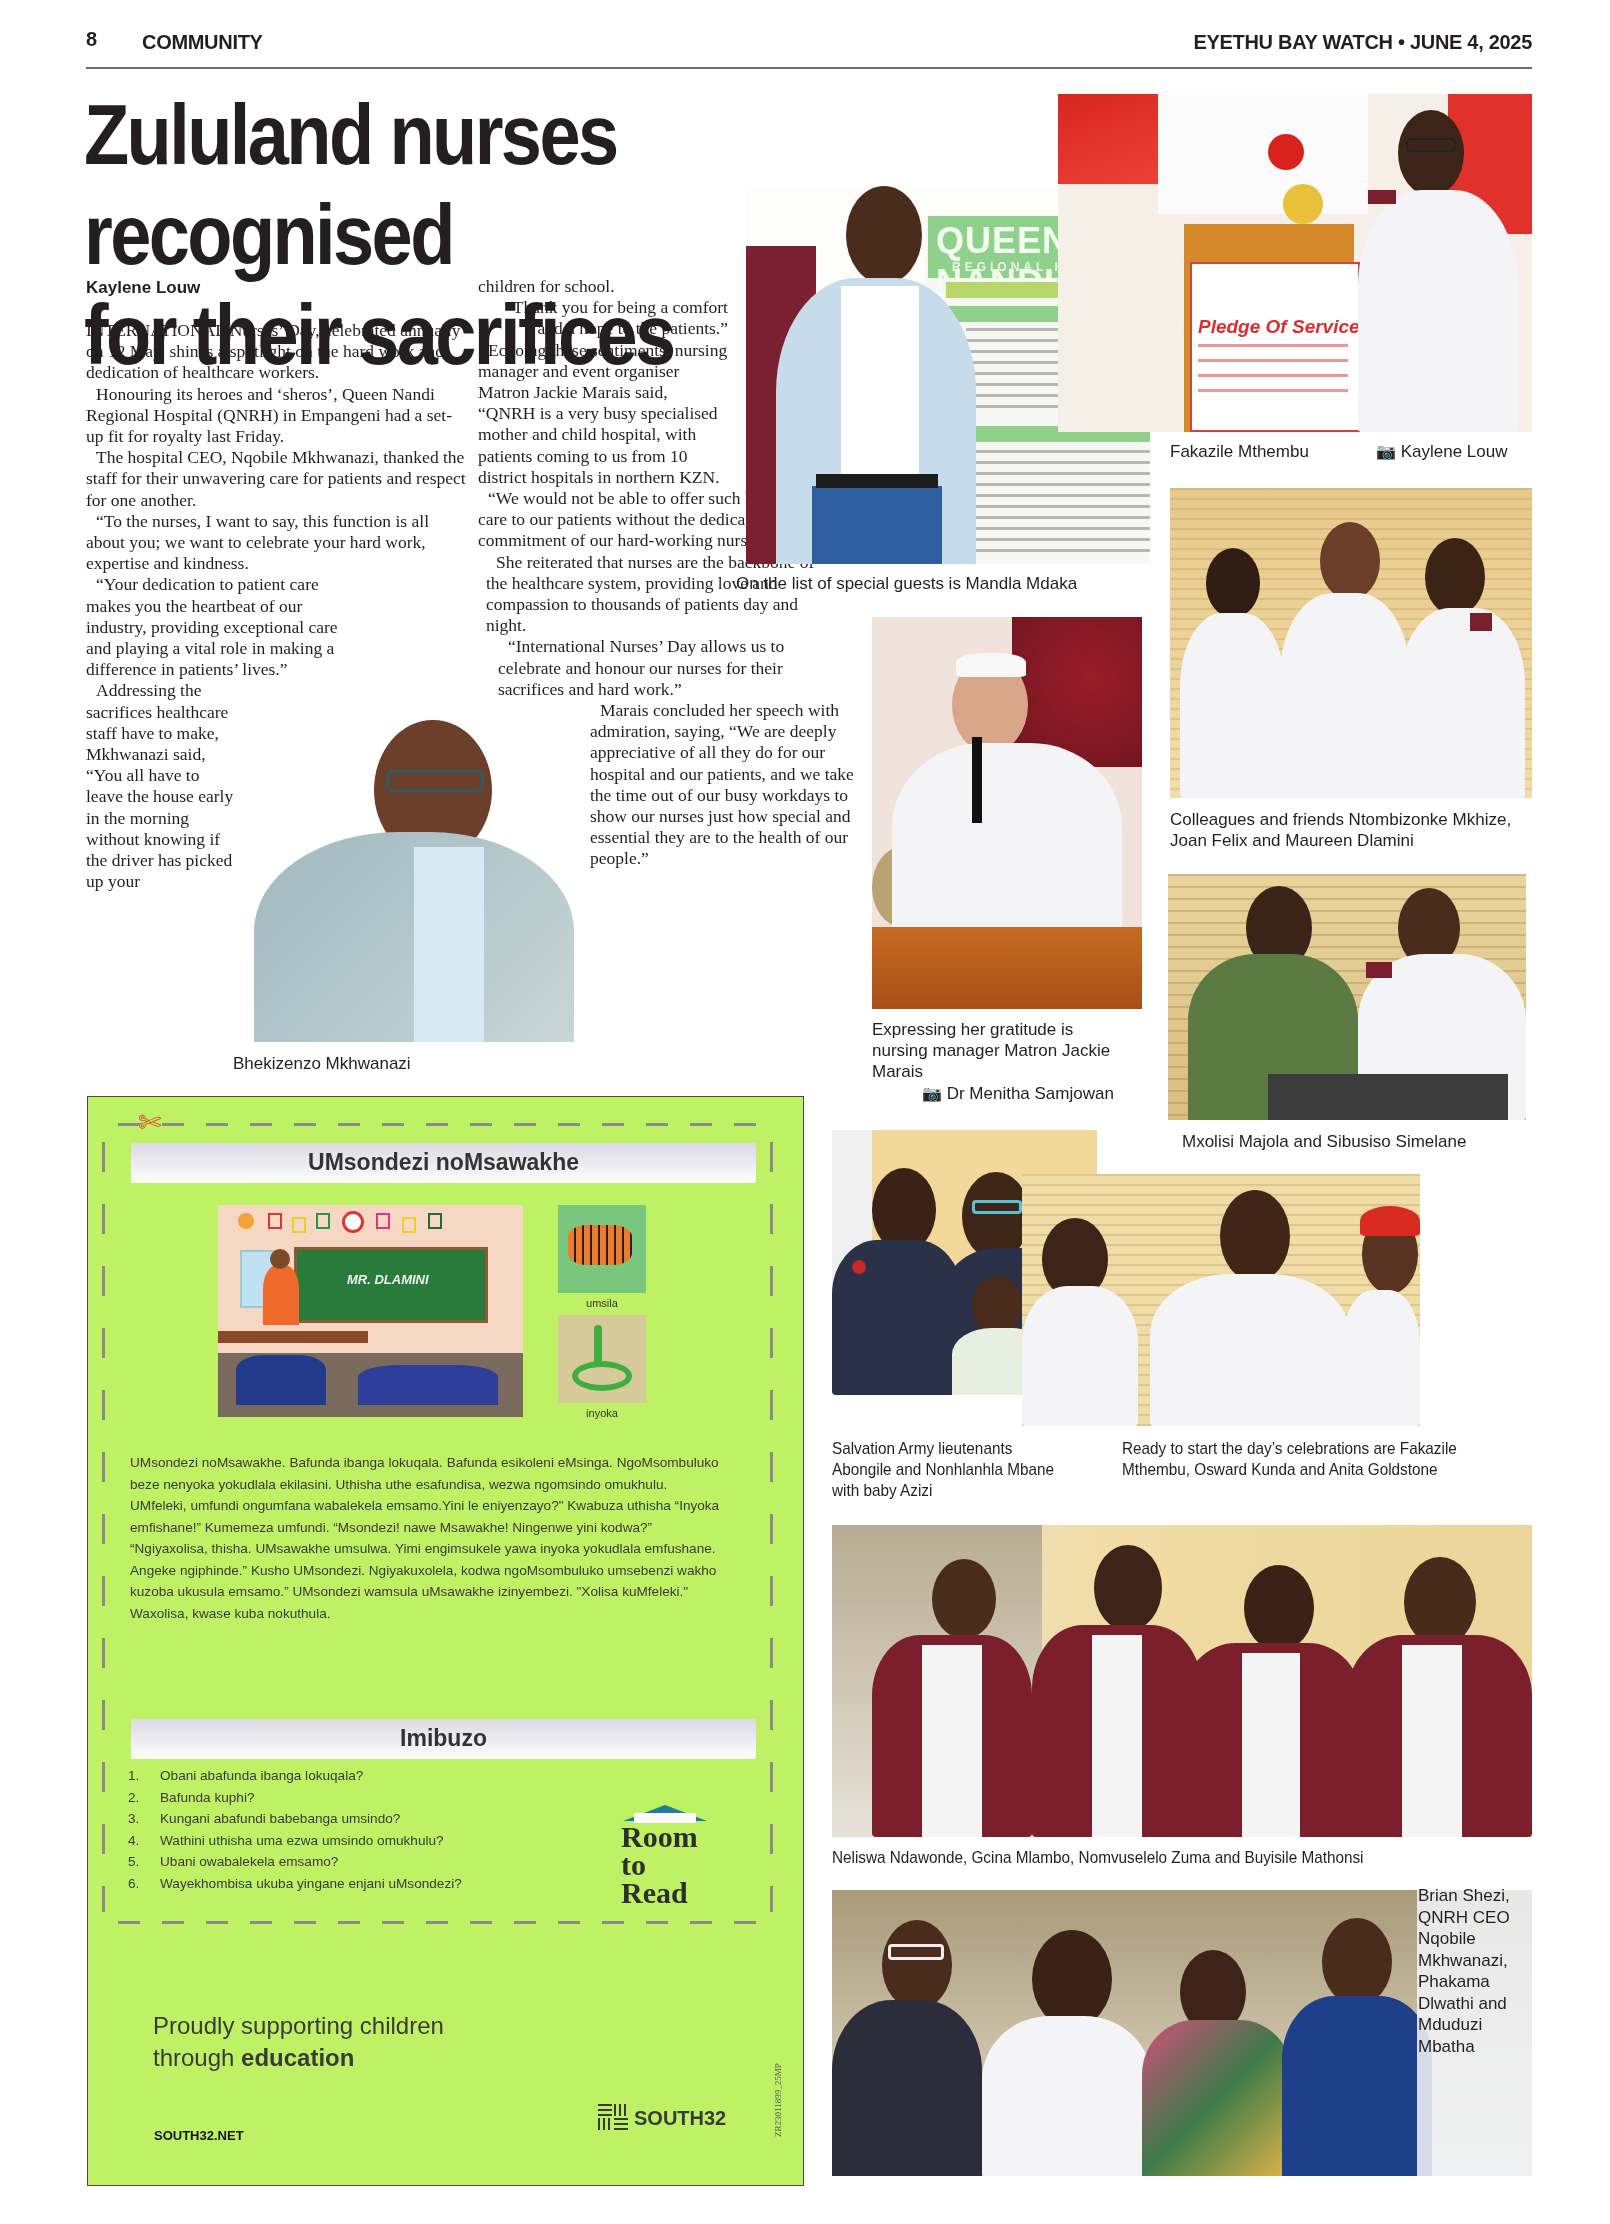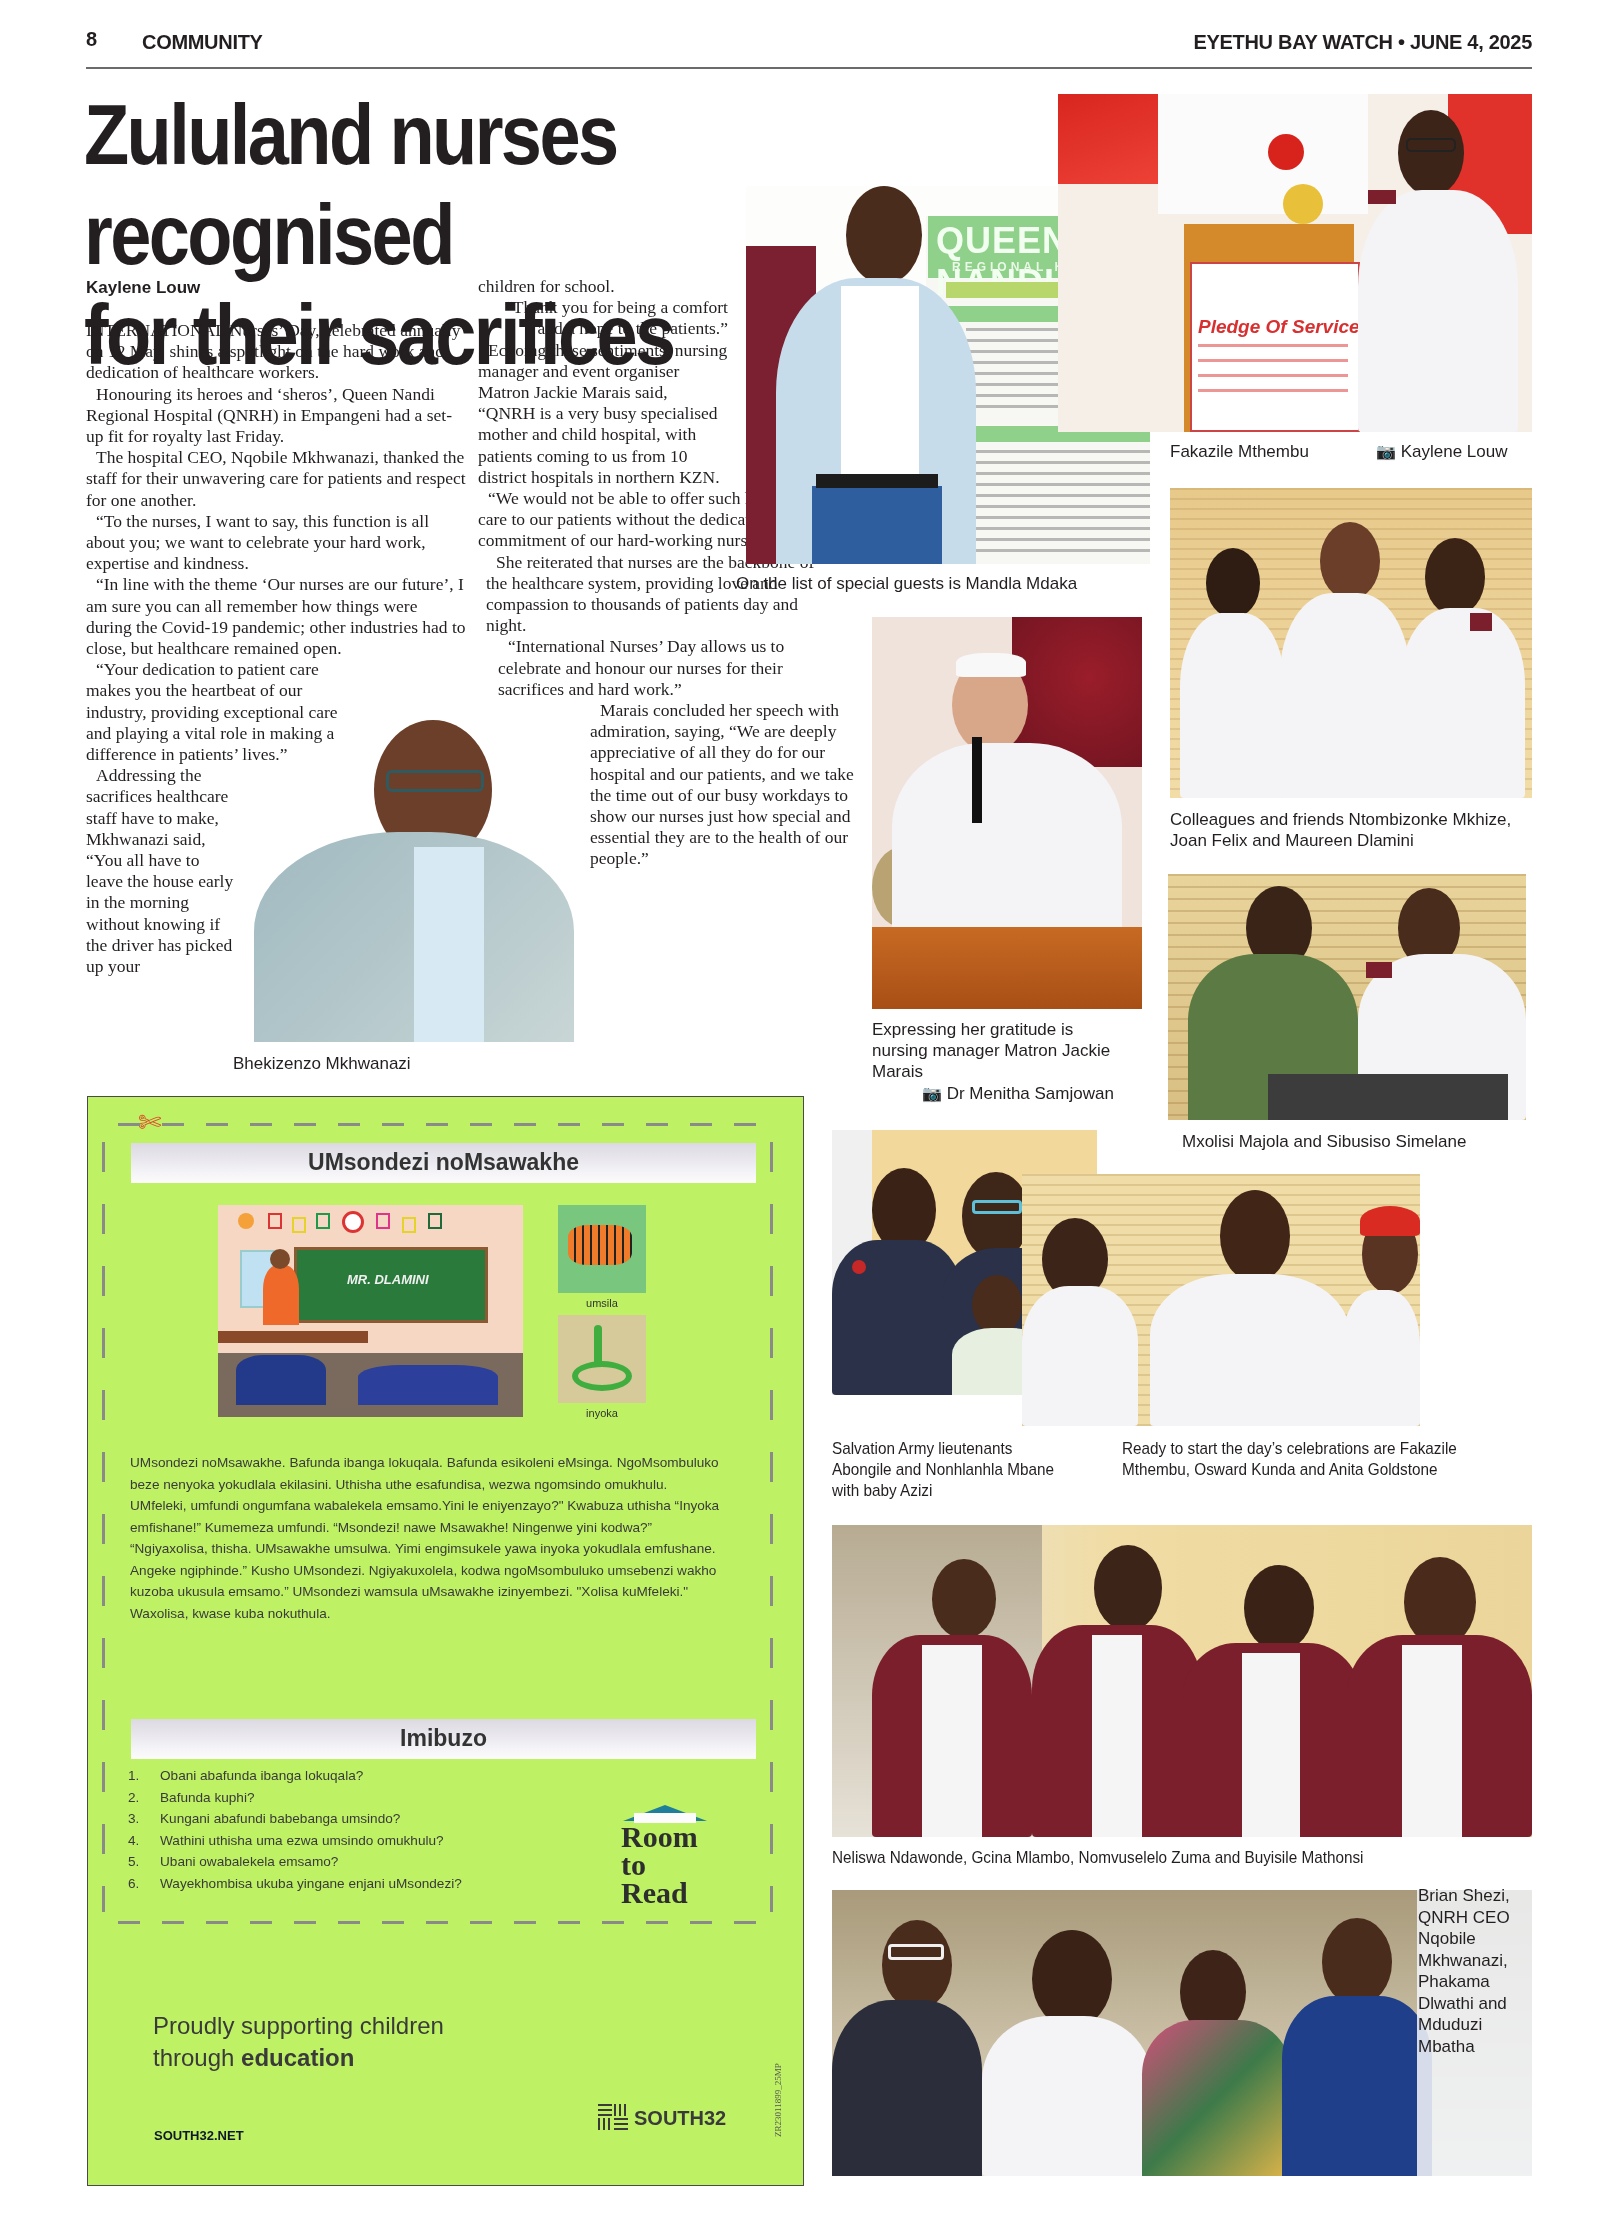--- a/index.html
+++ b/index.html
@@ -66,21 +66,20 @@
   <div>for their sacrifices</div>
 </div>
 
 <div class="abs byline">Kaylene Louw</div>
 
 <div class="abs body-text col1" style="width:380px;">
   <p class="first">INTERNATIONAL Nurses’ Day, celebrated annually on 12 May, shines a spotlight on the hard work and dedication of healthcare workers.</p>
   <p>Honouring its heroes and ‘sheros’, Queen Nandi Regional Hospital (QNRH) in Empangeni had a set-up fit for royalty last Friday.</p>
   <p>The hospital CEO, Nqobile Mkhwanazi, thanked the staff for their unwavering care for patients and respect for one another.</p>
   <p>“To the nurses, I want to say, this function is all about you; we want to celebrate your hard work, expertise and kindness.</p>
-  <p>“In line with the theme ‘Our nurses are our future’, I am sure you can all remember how things were during the Covid-19 pandemic; other industries had to close, but healthcare remained open.</p>
   <p style="width:270px;">“Your dedication to patient care makes you the heartbeat of our industry, providing exceptional care and playing a vital role in making a difference in patients’ lives.”</p>
   <p style="width:150px;">Addressing the sacrifices healthcare staff have to make, Mkhwanazi said, “You all have to leave the house early in the morning without knowing if the driver has picked up your</p>
 </div>
 
 <div class="abs body-text col2">
   <p class="first">children for school.</p>
   <p style="width:250px;text-align:right;">“Thank you for being a comfort and a hope to the patients.”</p>
   <p style="width:250px;">Echoing these sentiments, nursing manager and event organiser Matron Jackie Marais said, “QNRH is a very busy specialised mother and child hospital, with patients coming to us from 10 district hospitals in northern KZN.</p>
   <p style="width:380px;">“We would not be able to offer such high levels of care to our patients without the dedication, care and commitment of our hard-working nurses.”</p>
   <p style="width:330px; margin-left:8px;">She reiterated that nurses are the backbone of the healthcare system, providing love and compassion to thousands of patients day and night.</p>

